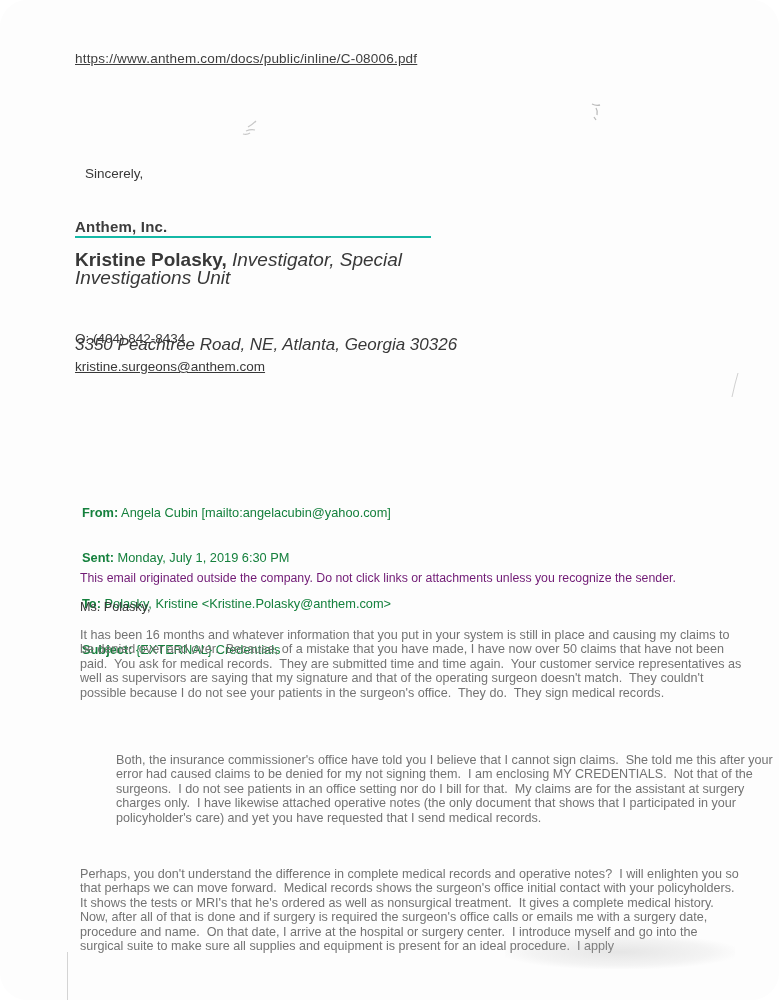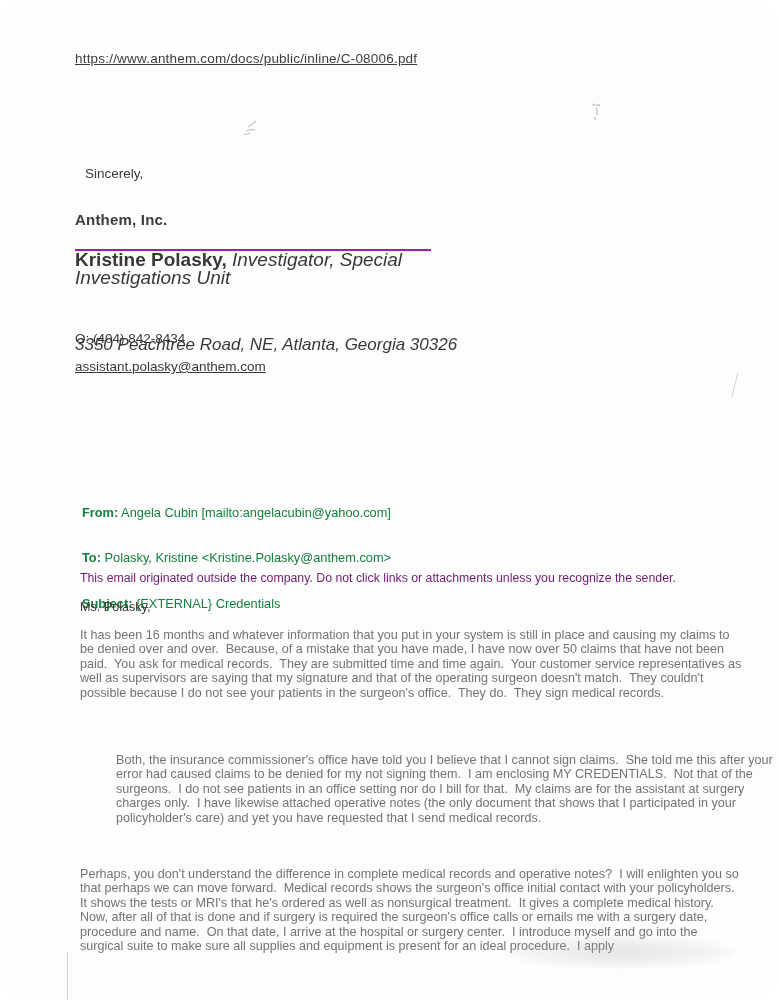--- a/index.html
+++ b/index.html
@@ -20,24 +20,24 @@
     font-size: 13.5px;
     letter-spacing: 0.2px;
     text-decoration: underline;
     color: #3d3d3d;
     cursor: pointer;
   }
 
   .closing { left: 75px; top: 166px; font-size: 13.5px; margin-left: 10px; }
 
   .sig-company-wrap {
-    left: 75px; top: 211px;
+    left: 75px; top: 218px;
     width: 356px;
-    border-bottom: 2px solid #a21caf;
-    padding-bottom: 20px;
+    border-bottom: 2px solid #14b8a6;
+    padding-bottom: 0;
   }
   .sig-company-wrap .company {
     font-size: 15px;
     font-weight: bold;
     letter-spacing: 0.2px;
     color: #3c3c3c;
   }
 
   .sig-name { left: 75px; top: 251px; width: 368px; font-size: 19px; line-height: 18px; }
   .bold { font-weight: bold; }
@@ -121,24 +121,25 @@
   <div class="abs sig-company-wrap">
     <span class="company">Anthem, Inc.</span>
   </div>
 
   <div class="abs sig-name"><span class="bold">Kristine Polasky,</span><span class="italic"> Investigator, Special Investigations Unit</span></div>
 
   <div class="abs sig-address">3350 Peachtree Road, NE, Atlanta, Georgia 30326</div>
 
   <div class="abs sig-phone">O: (404) 842-8434</div>
 
-  <div class="abs sig-email">assistant.polasky@anthem.com</div>
+  <div class="abs sig-email">kristine.surgeons@anthem.com</div>
 
   <div class="abs quote-headers">
     <div class="hrow"><span class="hl">From:</span><span> Angela Cubin [mailto:angelacubin@yahoo.com]</span></div>
+    <div class="hrow"><span class="hl">Sent:</span><span> Monday, July 1, 2019 6:30 PM</span></div>
     <div class="hrow"><span class="hl">To:</span><span> Polasky, Kristine &lt;Kristine.Polasky@anthem.com&gt;</span></div>
     <div class="hrow"><span class="hl">Subject:</span><span> {EXTERNAL} Credentials</span></div>
   </div>
 
   <div class="abs disclaimer">This email originated outside the company. Do not click links or attachments unless you recognize the sender.</div>
 
   <div class="abs salutation">Ms. Polasky,</div>
 
   <div class="abs para p1">It has been 16 months and whatever information that you put in your system is still in place and causing my claims to be denied over and over.  Because, of a mistake that you have made, I have now over 50 claims that have not been paid.  You ask for medical records.  They are submitted time and time again.  Your customer service representatives as well as supervisors are saying that my signature and that of the operating surgeon doesn't match.  They couldn't possible because I do not see your patients in the surgeon's office.  They do.  They sign medical records.</div>
   <div class="abs para p2">Both, the insurance commissioner's office have told you I believe that I cannot sign claims.  She told me this after your error had caused claims to be denied for my not signing them.  I am enclosing MY CREDENTIALS.  Not that of the surgeons.  I do not see patients in an office setting nor do I bill for that.  My claims are for the assistant at surgery charges only.  I have likewise attached operative notes (the only document that shows that I participated in your policyholder's care) and yet you have requested that I send medical records.</div>

